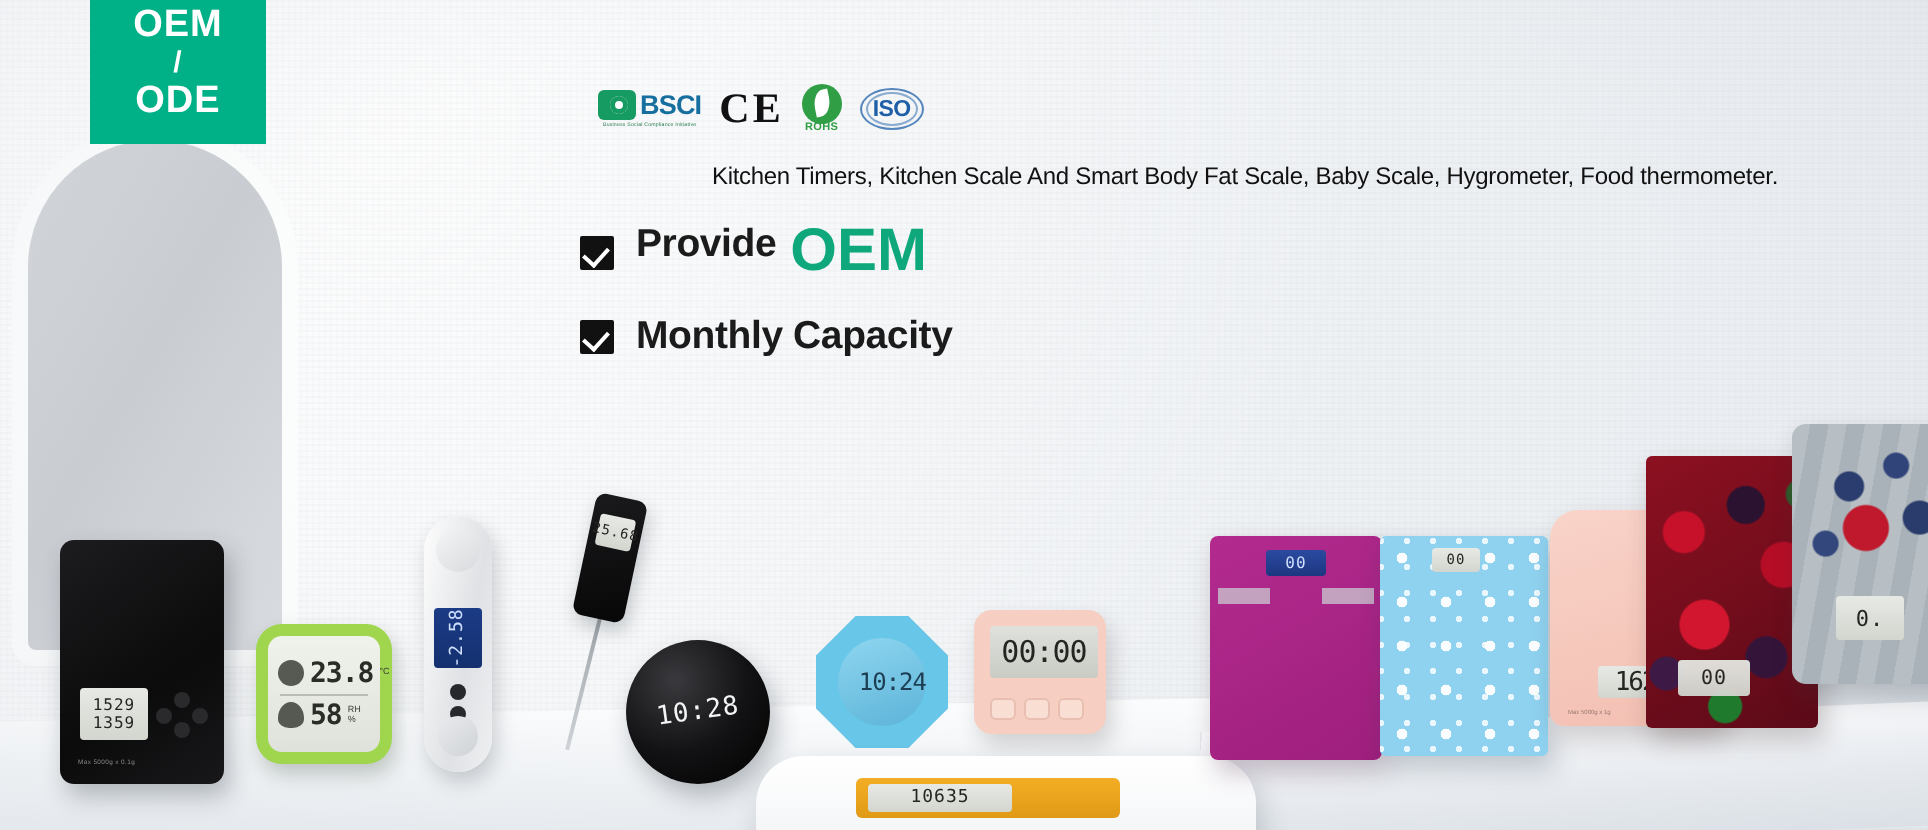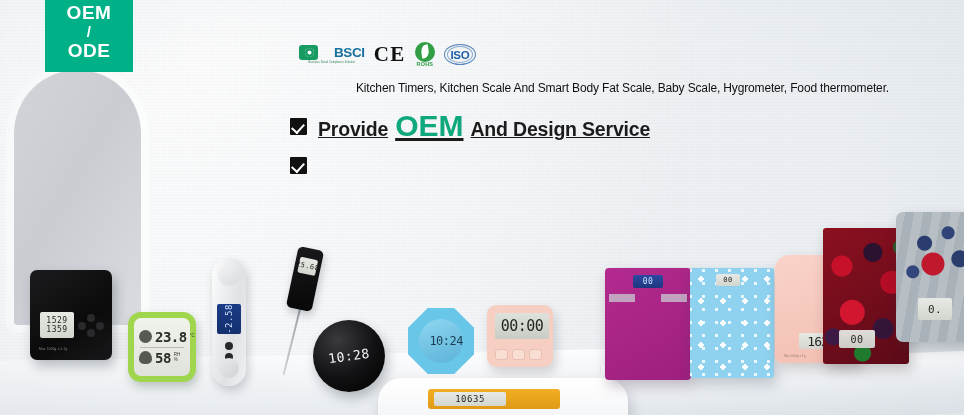--- a/index.html
+++ b/index.html
@@ -57,21 +57,21 @@
     line-height:.92; letter-spacing:-1px;
     text-shadow:1px 1px 0 rgba(255,255,255,.85);
   }
   #years-text{
     font-size:19.5px; font-weight:bold; color:#1b1b1b;
     letter-spacing:-.2px; padding-bottom:4px;
   }
   #cert-row{ display:flex; align-items:center; gap:9px; padding-bottom:5px; margin-left:9px;}
   .cert{ display:flex; flex-direction:column; align-items:center; }
   
-  .bsci-wrap{ display:flex; align-items:center; gap:16px; }
+  .bsci-wrap{ display:flex; align-items:center; gap:2px; }
   .bsci-mark{
     width:19px;height:15px;border-radius:3px;background:#169b63;position:relative;
   }
   .bsci-mark::after{
     content:"";position:absolute;left:6px;top:3px;width:9px;height:9px;border-radius:50%;
     background:#fff;box-shadow:inset 0 0 0 2.5px #169b63;
   }
   .bsci-text{ font-size:13.5px;font-weight:bold;color:#166f9e;letter-spacing:-.4px; }
   .bsci-sub{ font-size:2.6px;color:#2a7a52;letter-spacing:.1px;margin-top:1px;white-space:nowrap;}
   
@@ -96,21 +96,21 @@
     margin-top:9px; font-size:12px; color:#111; letter-spacing:-.15px; white-space:nowrap;text-align:center;
   }
   .check-line{ display:flex; align-items:center; margin-top:16px; gap:11px; }
   .checkbox{
     width:17px;height:17px;background:#111;position:relative;flex:none;border-radius:1px;
   }
   .checkbox::after{
     content:"";position:absolute;left:4px;top:3px;width:6px;height:10px;
     border:solid #fff;border-width:0 2.4px 2.4px 0;transform:rotate(42deg);
   }
-  .cl-text{ font-size:19.5px; font-weight:bold; color:#1b1b1b; letter-spacing:-.2px; display:flex; align-items:flex-end; gap:7px;text-decoration:underline;}
+  .cl-text{ font-size:19.5px; font-weight:bold; color:#1b1b1b; letter-spacing:-.2px; display:flex; align-items:flex-start; gap:7px;}
   .oem-big{ font-size:30px; font-weight:bold; color:#0fa87c; letter-spacing:0px; line-height:1;}
   .cap-big{ font-size:30px; font-weight:bold; color:#0fa87c; letter-spacing:-.5px; line-height:1;}
 
   
   #counter-left{
     position:absolute;left:-20px;top:355px;width:640px;height:80px;
     background:linear-gradient(180deg,#fbfcfd 0%,#eef1f4 55%,#e3e7ec 100%);
     transform:skewY(-1.1deg);
   }
   #counter-left-veins{
@@ -138,21 +138,21 @@
 
   
   .prod{ position:absolute; z-index:4; }
   .lcd{
     background:linear-gradient(180deg,#e7e9e4,#d3d6cf);
     font-family:"DejaVu Sans Mono", monospace; color:#242622;
     display:flex;align-items:center;justify-content:center;
     border-radius:2px; letter-spacing:.5px;
   }
   
-  #scale-black{ left:30px;top:270px;width:82px;height:90px;
+  #scale-black{ left:30px;top:270px;width:82px;height:122px;
     background:linear-gradient(145deg,#1c1c1e 0%,#0b0b0c 60%,#18181a 100%);
     border-radius:7px; box-shadow:3px 6px 12px rgba(40,50,60,.30); }
   #scale-black .lcd{ position:absolute;left:10px;bottom:22px;width:34px;height:26px;font-size:8px;
     flex-direction:column;line-height:1.15;}
   #scale-black .btns{ position:absolute;right:8px;bottom:24px;width:26px;height:22px;}
   #scale-black .btns span{position:absolute;width:8px;height:8px;border-radius:50%;background:#2a2a2c;}
   #scale-black .cap{ position:absolute;left:9px;bottom:9px;font-size:3.2px;color:#8a8a8a;letter-spacing:.2px;}
   
   #hygro{ left:128px;top:312px;width:68px;height:70px;background:#9fd64e;
     border-radius:13px;box-shadow:2px 5px 10px rgba(40,60,40,.25);}
@@ -322,27 +322,27 @@
       </div>
     </div>
 
     <div id="tagline">Kitchen Timers, Kitchen Scale And Smart Body Fat Scale, Baby Scale, Hygrometer, Food thermometer.</div>
 
     <div class="check-line">
       <span class="checkbox"></span>
       <span class="cl-text">
         <span>Provide</span>
         <span class="oem-big">OEM</span>
-        <span>And Design Service</span>
       </span>
     </div>
 
     <div class="check-line">
       <span class="checkbox"></span>
       <span class="cl-text">
+        <span>Monthly Capacity</span>
       </span>
     </div>
 
   </div>
 
   <div id="counter-left">
     <div id="counter-left-veins"></div>
   </div>
   <div id="shelf-riser"></div>
   <div id="shelf-right">

